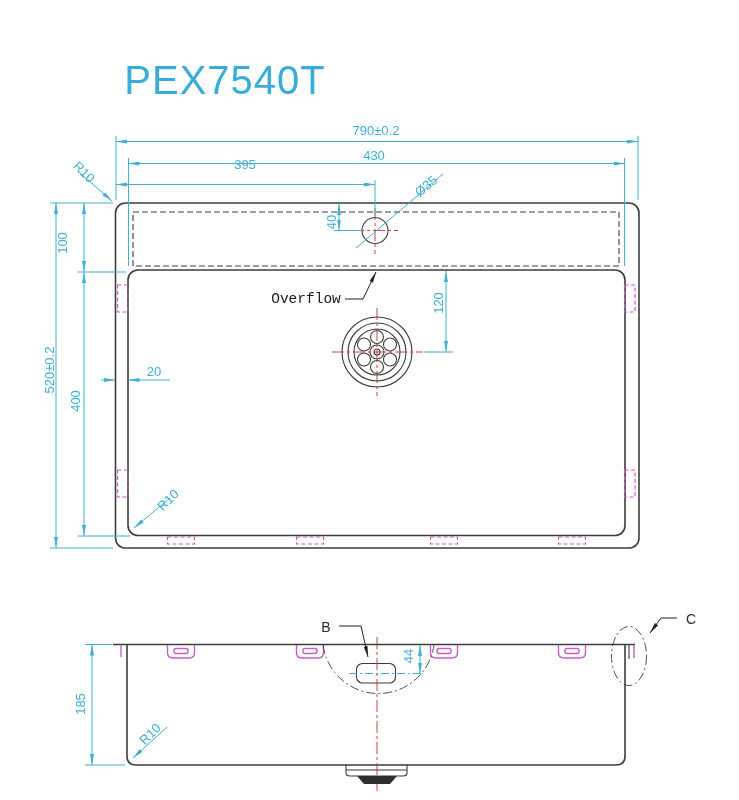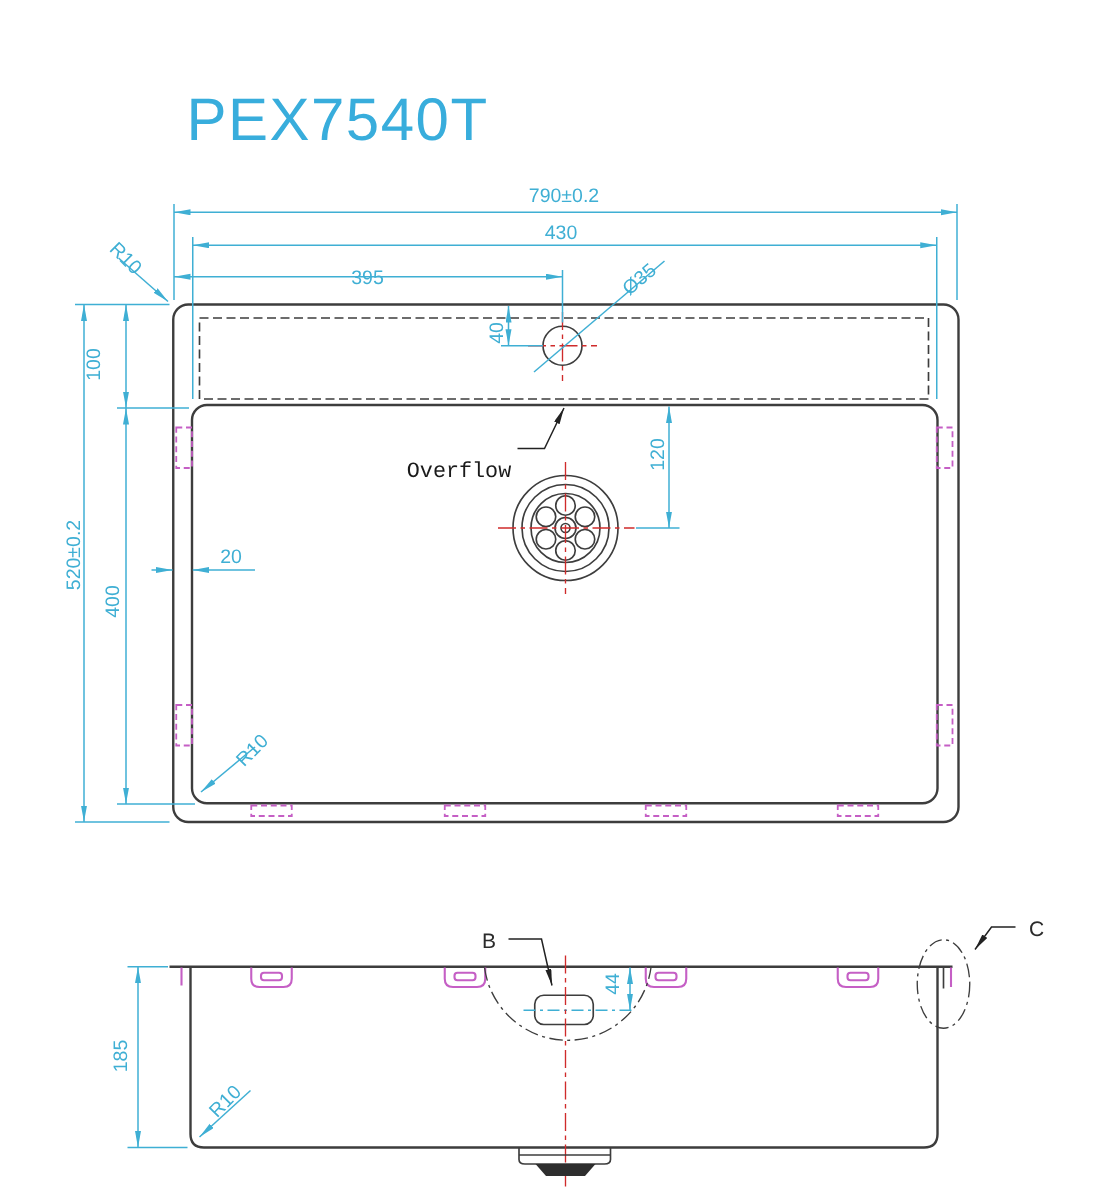--- a/index.html
+++ b/index.html
@@ -152,30 +152,30 @@
       <line class="s-dark-thin" x1="346" y1="770" x2="407" y2="770"></line>
       <path class="f-dark" d="M357,776 H397 L390,784 H364 Z"></path>
     </g>
   </g>
 </svg>
 
   <span class="t ttl" style="left:225px;top:80px;">PEX7540T</span>
 
   <span class="t" style="left:376px;top:130px;">790±0.2</span>
   <span class="t" style="left:374px;top:155px;">430</span>
-  <span class="t" style="left:245px;top:185px;text-align:center;">395</span>
+  <span class="t" style="left:245px;top:164px;text-align:center;">395</span>
   <span class="t rm40" style="left:426px;top:186px;">Ø35</span>
   <span class="t r45" style="left:84px;top:172px;">R10</span>
   <span class="t r90" style="left:62px;top:243px;">100</span>
   <span class="t r90" style="left:49px;top:370px;">520±0.2</span>
   <span class="t r90" style="left:75px;top:401px;">400</span>
   <span class="t" style="left:154px;top:371px;">20</span>
   <span class="t r90" style="left:331px;top:222px;">40</span>
   <span class="t r90" style="left:438px;top:303px;">120</span>
   <span class="t rm45" style="left:168px;top:500px;">R10</span>
-  <span class="t mono" style="left:306px;top:299px;margin-top:16px;">Overflow</span>
+  <span class="t mono" style="left:306px;top:299px;">Overflow</span>
 
   <span class="t r90" style="left:80px;top:704px;">185</span>
   <span class="t r90" style="left:408px;top:656px;">44</span>
   <span class="t rm45" style="left:150px;top:734px;">R10</span>
   <span class="t dark" style="left:326px;top:627px;">B</span>
   <span class="t dark" style="left:691px;top:619px;">C</span>
 </div>
 
 </body></html>

